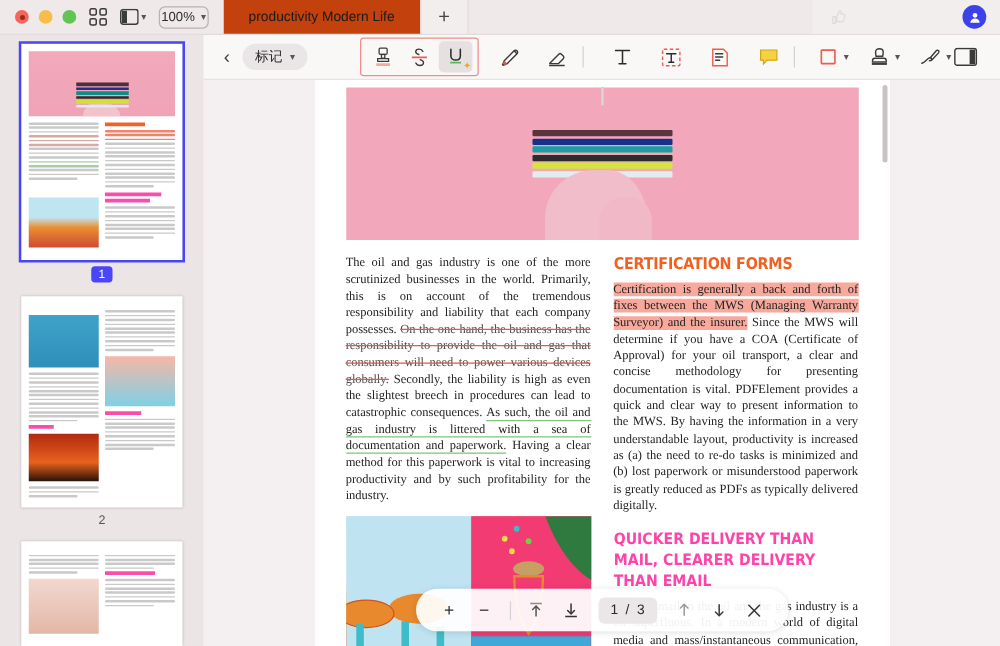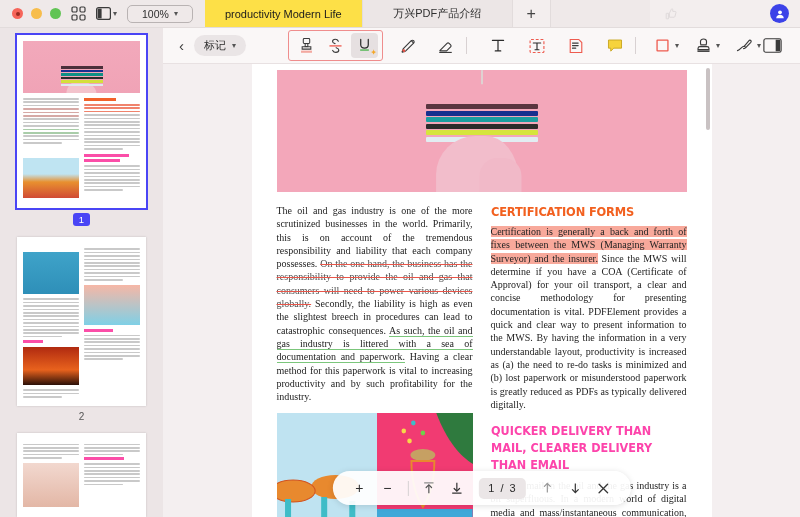--- a/index.html
+++ b/index.html
@@ -22,30 +22,30 @@
   .dot.green { background: #61c454; }
   .dot.red::after{ content:""; position:absolute; width:4px;height:4px;border-radius:50%;
      background:#9b2b20; left:3.5px; top:3.5px;}
   .tb-left-tools { display: flex; align-items: center; gap: 10px; padding-right: 12px; }
   .icon-btn {
     display: inline-flex; align-items: center; justify-content: center;
     color: #3b3b3b; cursor: default;
   }
   .zoom-pill {
     border: 1px solid #b9b3b3; border-radius: 5px; height: 18px;
-    display: flex; align-items: center; gap: 3px; padding: 0 14px;
+    display: flex; align-items: center; gap: 3px; padding: 0 1px;
     font-size: 10.5px; color: #2d2d2d; background: #efe9e9;
   }
   .tabs { display: flex; align-items: stretch; flex: 1; }
   .tab {
     display: flex; align-items: center; justify-content: center;
     font-size: 11px; color: #2f2f2f; padding: 0 20px; min-width: 150px;
     border-right: 1px solid #e2dcdc; background: #ece6e6;
   }
-  .tab.active { background: #fde047; color: #1b1b1b; }
+  .tab.active { background: #c2410c; color: #1b1b1b; }
   .tab-new { width: 38px; display: flex; align-items: center; justify-content: center;
     font-size: 16px; color: #444; border-right: 1px solid #e2dcdc; background:#f3eeee;}
   .tb-right { display: flex; align-items: center; gap: 0px; background: #f3eeee; flex: 0 0 auto; }
   .thumbs-area { width: 120px; display:flex; align-items:center; padding-left: 14px; }
   .avatar {
     width: 19px; height: 19px; border-radius: 50%; background: #3c42e8;
     display: flex; align-items: center; justify-content: center; margin-right: 11px;
   }
 
   
@@ -211,23 +211,20 @@
       <span class="zoom-pill">
         <span>100%</span>
         <span class="caret">▾</span>
       </span>
     </div>
 
     <div class="tabs">
       <div class="tab active">
         <span>productivity Modern Life</span>
       </div>
-      <div class="tab">
-        <span>万兴PDF产品介绍</span>
-      </div>
       <div class="tab-new">
         <span>+</span>
       </div>
     </div>
 
     <div class="tb-right">
       <div class="thumbs-area">
         <svg width="14" height="14" viewBox="0 0 16 16">
           <path d="M5 7.2v6.3H3.1a.6.6 0 0 1-.6-.6V7.8a.6.6 0 0 1 .6-.6H5zM6.2 7l2.3-4.6c.3-.6 1.2-.5 1.4.2l.2 2.4h2.6c.7 0 1.2.6 1 1.3l-1.2 4.6c-.1.5-.6.8-1.1.8H6.2V7z" fill="none" stroke="#ded9da" stroke-width="1.1" stroke-linejoin="round"></path>
         </svg>

